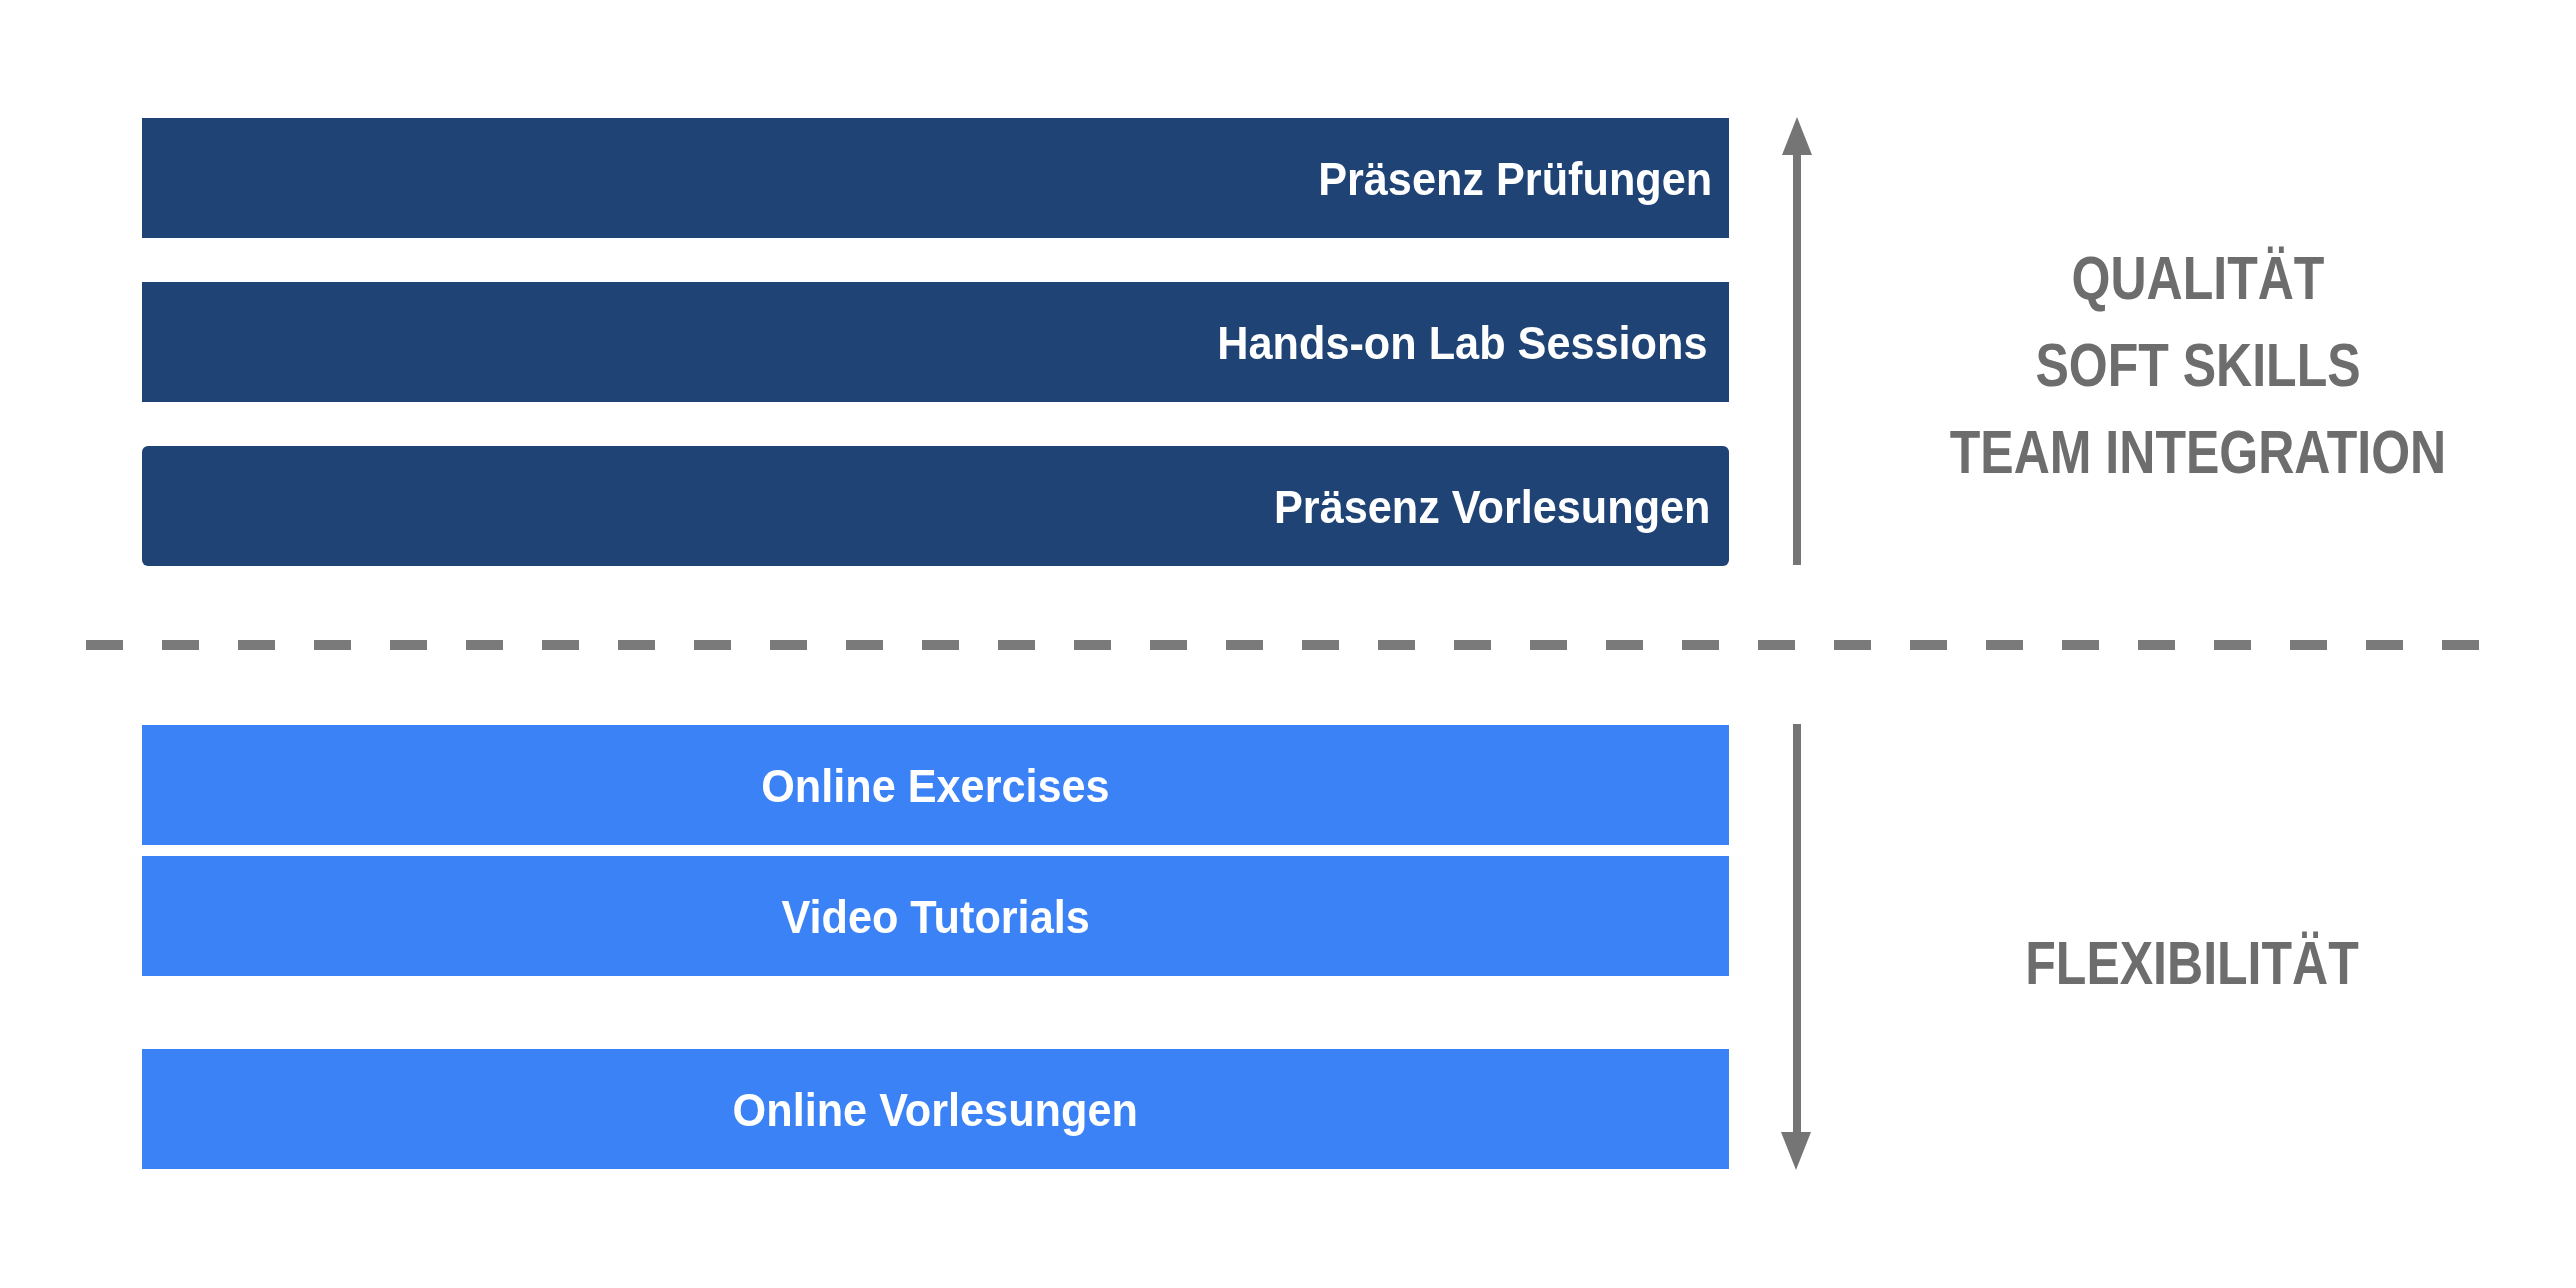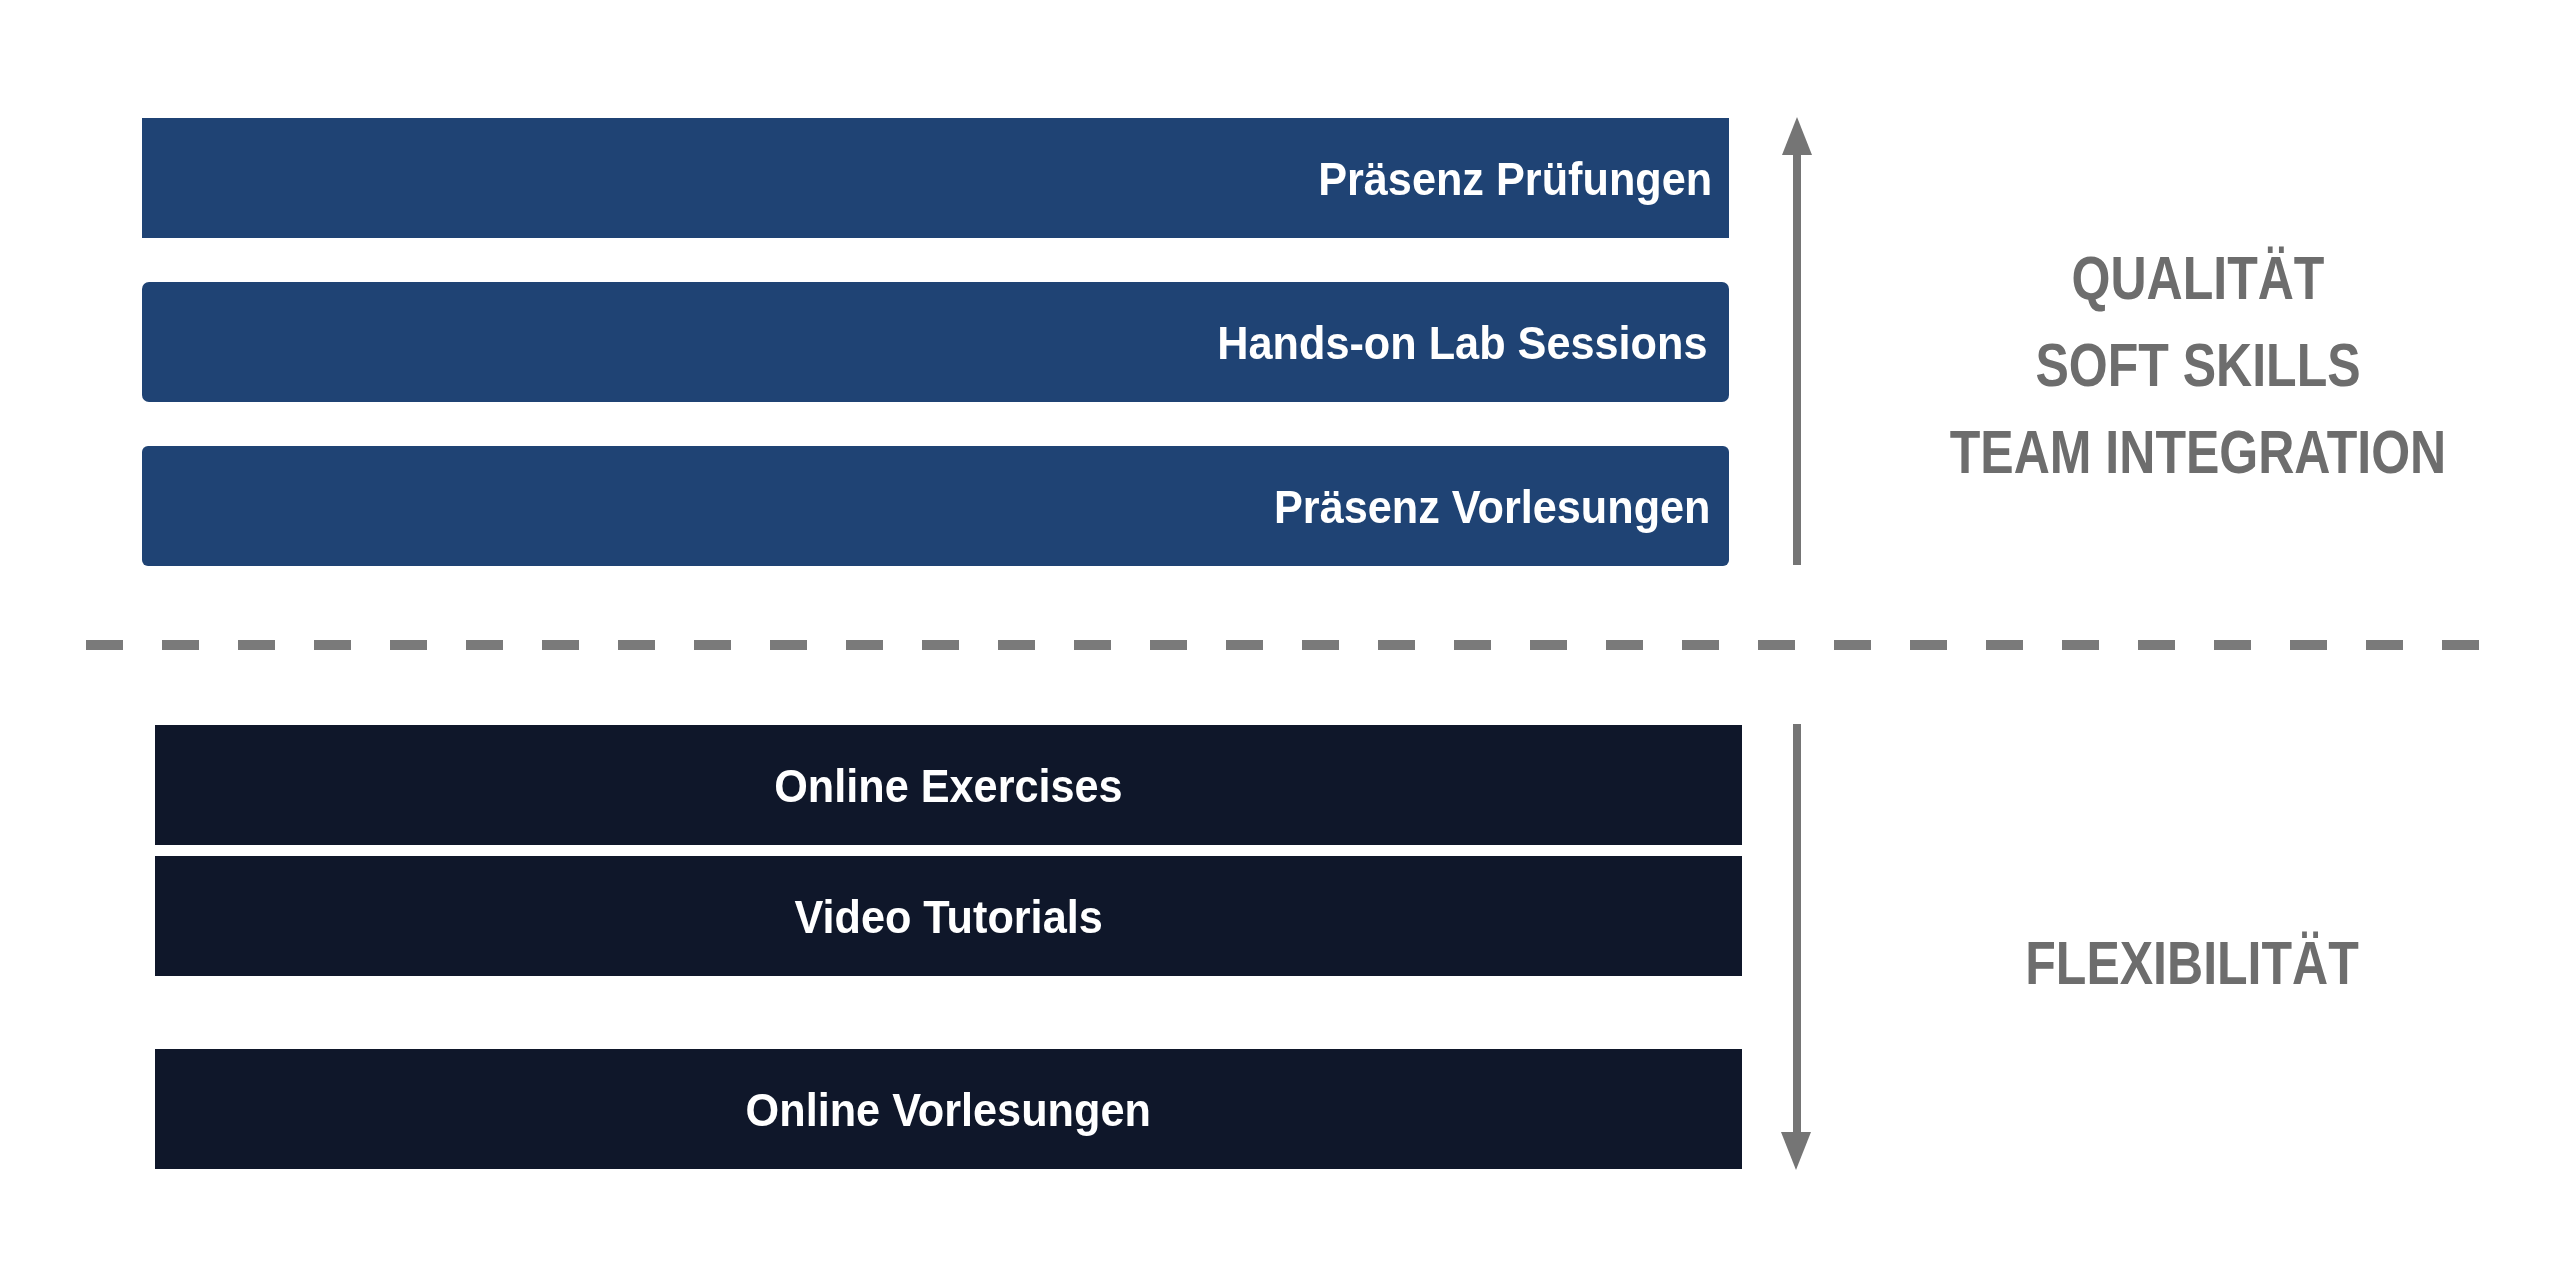--- a/index.html
+++ b/index.html
@@ -18,32 +18,32 @@
   .bar {
     position: absolute;
     left: 142px;
     width: 1587px;
     height: 120px;
     display: flex;
     align-items: center;
     justify-content: center;
   }
   .bar.navy { background: #1f4374; justify-content: flex-end; }
-  .bar.teal { background: #0f172a; margin-left: 13px; }
+  .bar.teal { background: #3b82f6; }
   .bar .bar-label {
     color: #ffffff;
     font-size: 47px;
     font-weight: 700;
     letter-spacing: 0px;
     transform: scaleX(0.92);
     transform-origin: center;
     white-space: nowrap;
   }
   .bar1 { top: 118px; }
-  .bar2 { top: 282px; border-radius: 7px; }
+  .bar2 { top: 282px; }
   .bar3 { top: 446px; border-radius: 6px; }
   .bar4 { top: 725px; }
   .bar5 { top: 856px; }
   .bar6 { top: 1049px; justify-content: center; }
 
   .divider {
     position: absolute;
     left: 86px;
     top: 640px;
     width: 2407px;

